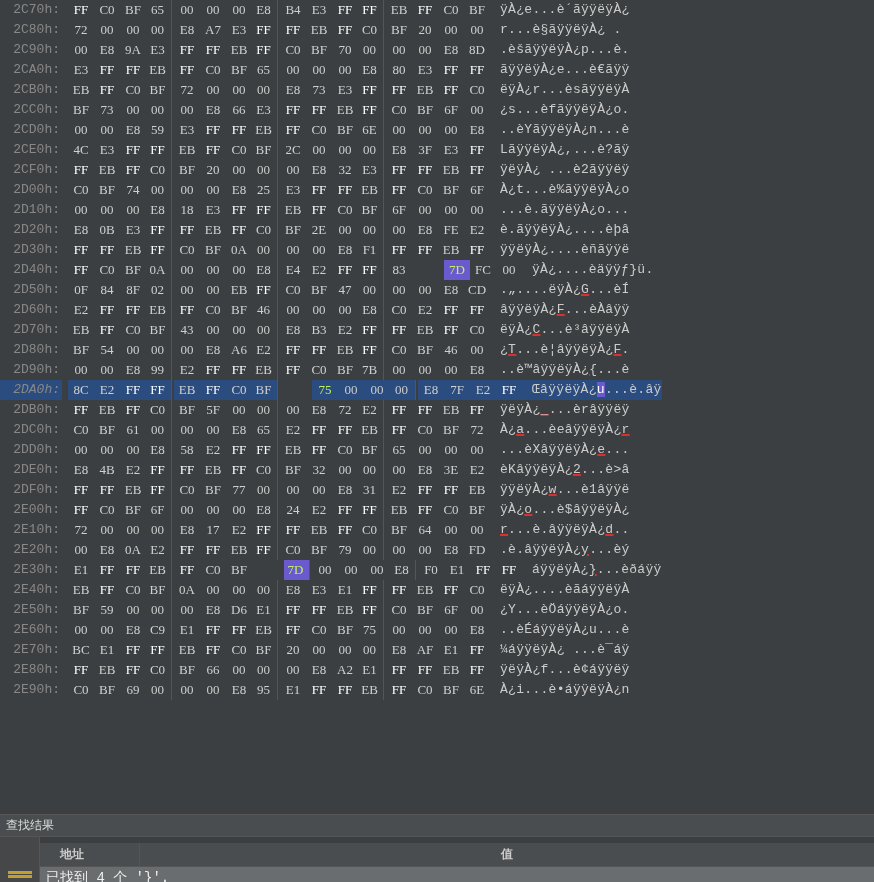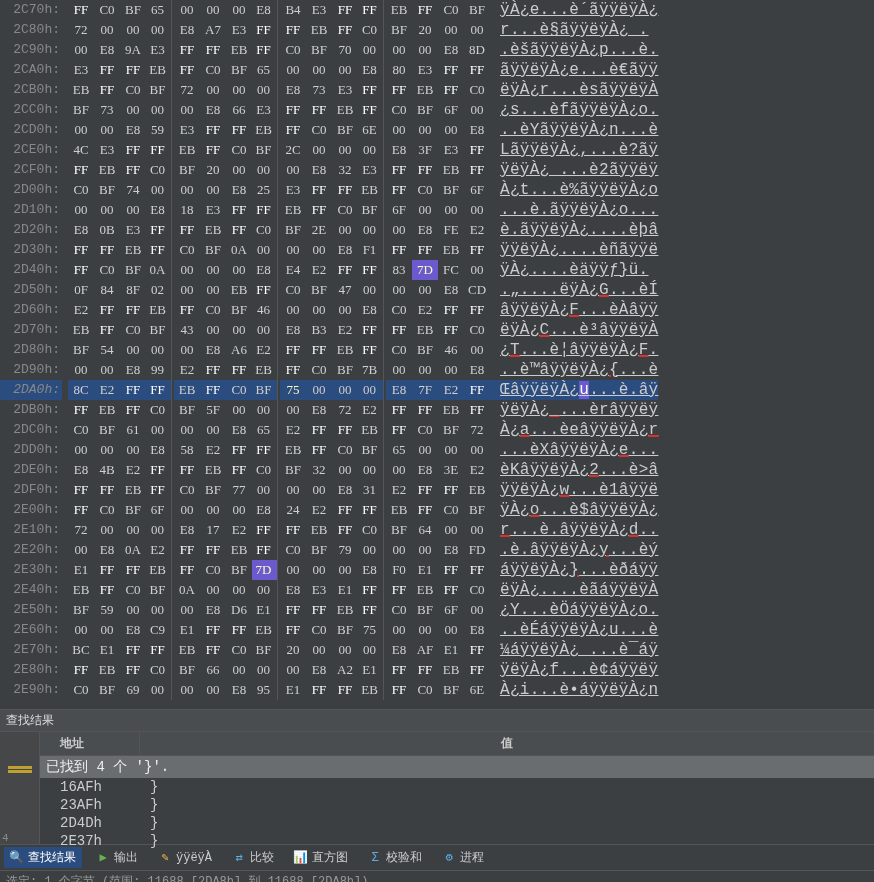--- a/index.html
+++ b/index.html
@@ -6,21 +6,21 @@
 body {
   width: 874px;
   height: 882px;
   background: #3c3f41;
   font-family: 'Consolas', 'Courier New', monospace;
   font-size: 13px;
   color: #ccc;
   overflow: hidden;
 }
 .hex-area {
-  height: 709px;
+  height: 814px;
   overflow: hidden;
   background: #3c3f41;
 }
 .hex-row {
   display: flex;
   height: 20px;
   line-height: 20px;
   white-space: pre;
 }
 .addr {
@@ -39,30 +39,29 @@
   text-align: center;
 }
 .byte.sep {
   border-right: 1px solid #555;
   padding-right: 2px;
   margin-right: 2px;
 }
 .b00 { color: #ccc; }
 .bFF { color: #fff; }
 .bmid { color: #d0d0d0; }
-.hl-purple { background: #6a5acd; color: #fef9c3; }
+.hl-purple { background: #6a5acd; color: #bef264; margin-left: 32px; }
 .hl-blue-row .byte { background: #2b4c7e; }
 .hl-blue-row .addr { background: #2b4c7e; font-style: italic; }
 .hl-blue-row .ascii { background: #2b4c7e; }
 .ascii {
   padding-left: 10px;
   color: #ccc;
   letter-spacing: 0.3px;
-  font-size: 16px;
-  text-decoration: underline;
+  font-size: 13px;
 }
 .ascii .ul { text-decoration: underline; text-decoration-color: #d93030; text-decoration-thickness: 2px; }
 .ascii .hl { background: #6a5acd; color: #fff; }
 
 .search-section {
   border-top: 1px solid #555;
   background: #3c3f41;
 }
 .search-title {
   background: #4a4d4f;
@@ -96,20 +95,21 @@
   font-size: 11px;
 }
 .search-table {
   flex: 1;
 }
 .search-header {
   display: flex;
   background: #4a4d4f;
   border-bottom: 1px solid #555;
   font-size: 12px;
+  margin-top: 6px;
 }
 .sh-addr {
   width: 100px;
   padding: 3px 20px;
   border-right: 1px solid #555;
   font-weight: bold;
 }
 .sh-val {
   flex: 1;
   text-align: center;

